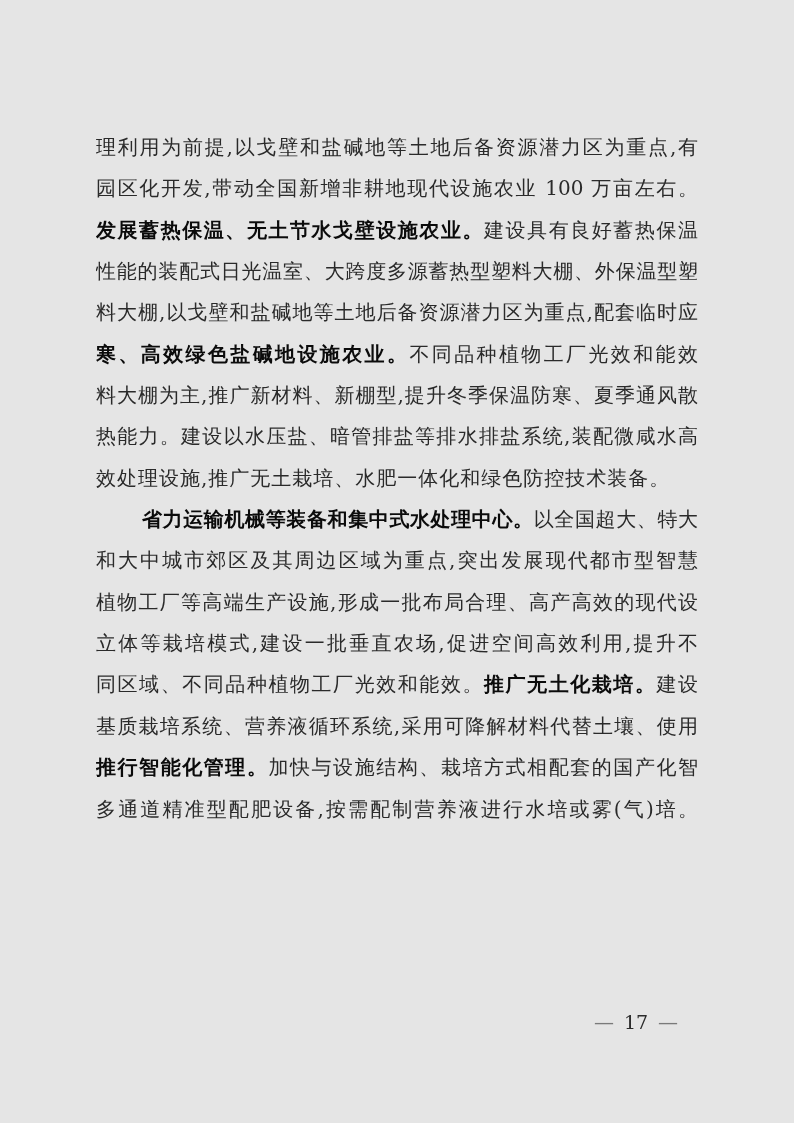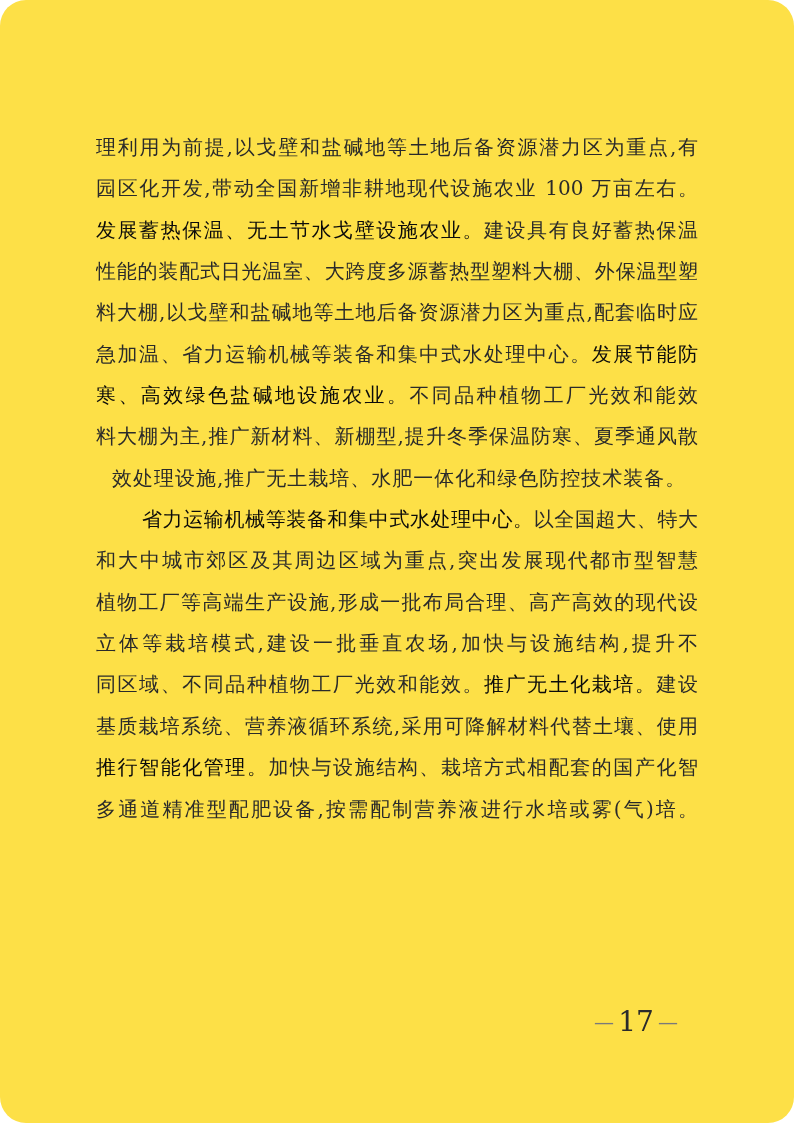--- a/index.html
+++ b/index.html
@@ -10,22 +10,21 @@
   body {
     width: 794px;
     height: 1123px;
     position: relative;
     overflow: hidden;
     font-family: "DejaVu Serif", "Liberation Serif", serif;
   }
   .page {
     position: absolute;
     inset: 0;
-    background: #fde047;
-    border-radius: 26px;
+    background: #e5e5e5;
   }
   .doc {
     position: absolute;
     left: 96px;
     top: 127px;
     width: 602px;
   }
   .line {
     height: 41.35px;
     line-height: 41.35px;
@@ -33,72 +32,71 @@
     color: #2a2a2a;
     text-align: justify;
     text-align-last: justify;
     overflow: hidden;
     letter-spacing: 0;
   }
   .line.short {
     text-align: left;
     text-align-last: left;
     letter-spacing: 1px;
-    margin-left: 16px;
   }
   .line.indent {
     text-indent: 46px;
   }
   .seg { font-weight: 400; }
   .seg.bold {
-    font-weight: 400;
+    font-weight: 700;
     font-family: "DejaVu Sans", "Liberation Sans", sans-serif;
     color: #0b0b0b;
   }
   .pagenum {
     position: absolute;
     top: 1008px;
     left: 594px;
     width: 84px;
     height: 28px;
     display: flex;
     align-items: center;
     justify-content: space-between;
     font-size: 20px;
   }
   .pagenum .dash {
     color: #7a7a7a;
     line-height: 1;
   }
   .pagenum .num {
     color: #2b2b2b;
-    font-size: 28px;
+    font-size: 19px;
     line-height: 1;
   }
 </style>
 </head>
 <body>
 
 <div class="page">
 
   <div class="doc">
 
   <div class="line"><span class="seg">理利用为前提,以戈壁和盐碱地等土地后备资源潜力区为重点,有</span></div>
       <div class="line"><span class="seg">园区化开发,带动全国新增非耕地现代设施农业 100 万亩左右。</span></div>
       <div class="line"><span class="seg bold">发展蓄热保温、无土节水戈壁设施农业。</span><span class="seg">建设具有良好蓄热保温</span></div>
       <div class="line"><span class="seg">性能的装配式日光温室、大跨度多源蓄热型塑料大棚、外保温型塑</span></div>
       <div class="line"><span class="seg">料大棚,以戈壁和盐碱地等土地后备资源潜力区为重点,配套临时应</span></div>
-      <div class="line"><span class="seg">急加温、省力运输机械等装备和集中式水处理中心。</span><span class="seg bold">发展节能防</span></div>
       <div class="line"><span class="seg bold">寒、高效绿色盐碱地设施农业。</span><span class="seg">不同品种植物工厂光效和能效</span></div>
       <div class="line"><span class="seg">料大棚为主,推广新材料、新棚型,提升冬季保温防寒、夏季通风散</span></div>
+      <div class="line"><span class="seg">热能力。建设以水压盐、暗管排盐等排水排盐系统,装配微咸水高</span></div>
       <div class="line short"><span class="seg">效处理设施,推广无土栽培、水肥一体化和绿色防控技术装备。</span></div>
       <div class="line indent"><span class="seg bold">省力运输机械等装备和集中式水处理中心。</span><span class="seg">以全国超大、特大</span></div>
       <div class="line"><span class="seg">和大中城市郊区及其周边区域为重点,突出发展现代都市型智慧</span></div>
       <div class="line"><span class="seg">植物工厂等高端生产设施,形成一批布局合理、高产高效的现代设</span></div>
-      <div class="line"><span class="seg">立体等栽培模式,建设一批垂直农场,加快与设施结构,提升不</span></div>
+      <div class="line"><span class="seg">立体等栽培模式,建设一批垂直农场,促进空间高效利用,提升不</span></div>
       <div class="line"><span class="seg">同区域、不同品种植物工厂光效和能效。</span><span class="seg bold">推广无土化栽培。</span><span class="seg">建设</span></div>
       <div class="line"><span class="seg">基质栽培系统、营养液循环系统,采用可降解材料代替土壤、使用</span></div>
       <div class="line"><span class="seg bold">推行智能化管理。</span><span class="seg">加快与设施结构、栽培方式相配套的国产化智</span></div>
       <div class="line"><span class="seg">多通道精准型配肥设备,按需配制营养液进行水培或雾(气)培。</span></div>
     </div>
 
   <div class="pagenum">
     <span class="dash">—</span>
     <span class="num">17</span>
     <span class="dash">—</span>

